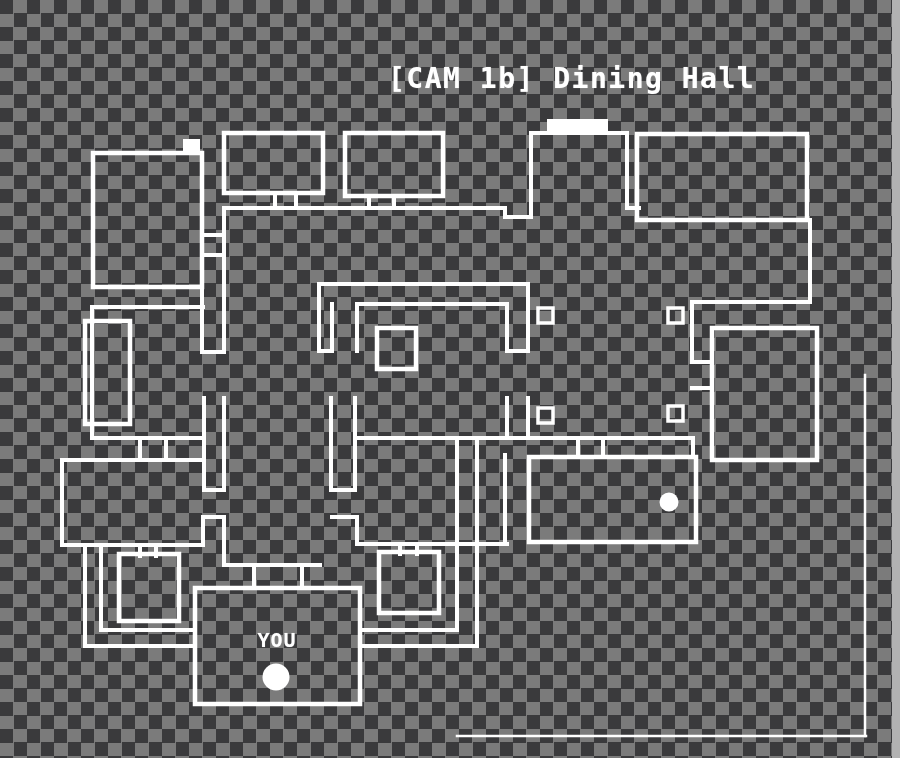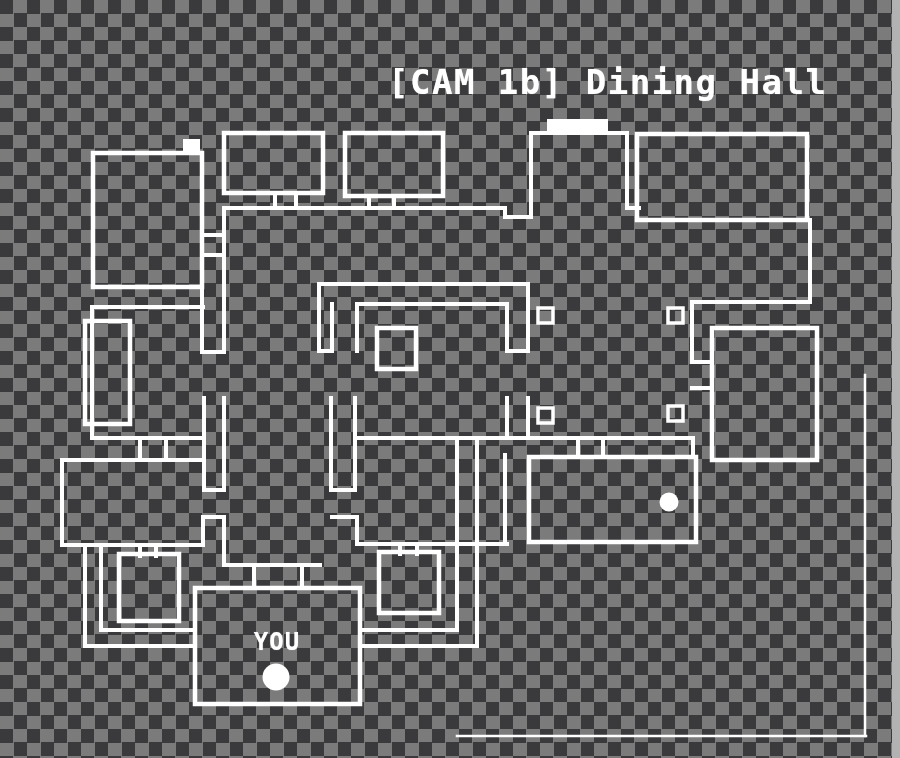--- a/index.html
+++ b/index.html
@@ -13,29 +13,29 @@
     font-family:"DejaVu Sans Mono","Liberation Mono",monospace;
   }
   .edge-band{
     position:absolute;top:0;right:0;width:8px;height:758px;
     background:#b2b2b2;
   }
   .map-svg{position:absolute;left:0;top:0;}
   .cam-title{
     position:absolute;left:388px;top:62px;
     color:#ffffff;
-    font-size:34px;font-weight:bold;letter-spacing:1.5px;
+    font-size:28px;font-weight:bold;letter-spacing:1.5px;
     white-space:nowrap;
     text-shadow:0 0 1px rgba(255,255,255,.6);
   }
   .you-label{
     position:absolute;left:277px;top:628px;
     transform:translateX(-50%);
     color:#ffffff;
-    font-size:24px;font-weight:bold;letter-spacing:1px;
+    font-size:20px;font-weight:bold;letter-spacing:1px;
     text-shadow:0 0 1px rgba(255,255,255,.5);
   }
 </style>
 </head>
 <body>
 
 <div class="screen">
   <svg class="map-svg" width="900" height="758" viewBox="0 0 900 758">
       <rect x="93" y="153" width="109" height="134" fill="none" stroke="#ffffff" stroke-width="4.5"></rect>
       <rect x="224" y="133" width="99" height="60" fill="none" stroke="#ffffff" stroke-width="4.5"></rect>

